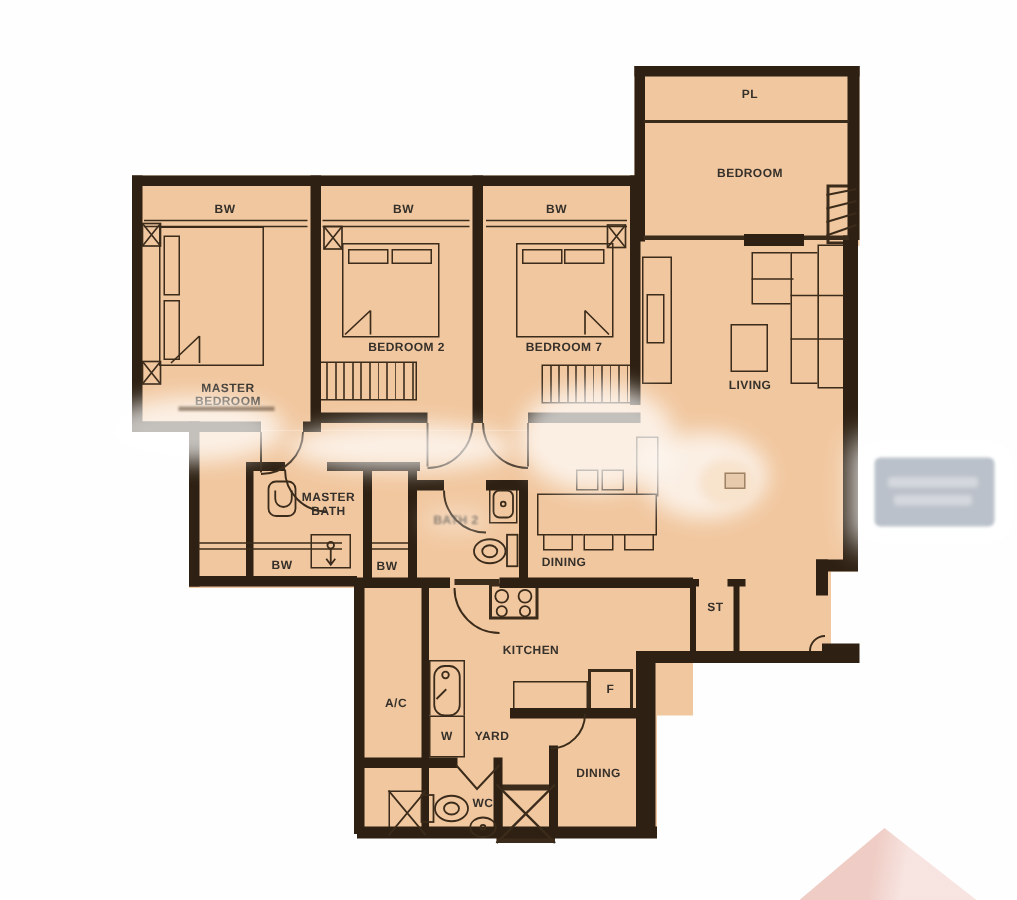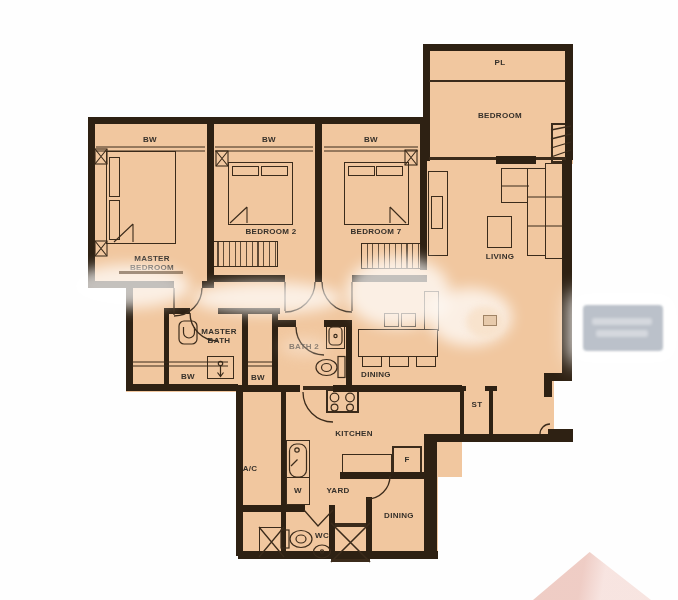--- a/index.html
+++ b/index.html
@@ -192,24 +192,24 @@
     <g stroke="#3b2b1b" stroke-width="1" fill="none">
       <path d="M527 197 H563 M527 226 H563 M501 186 H529"></path>
     </g>
   </svg>
 
   <div class="lbl" style="left:480px;top:58px;width:40px">PL</div>
   <div class="lbl" style="left:466px;top:111px;width:68px">BEDROOM</div>
   <div class="lbl" style="left:476px;top:252px;width:48px">LIVING</div>
   <div class="lbl" style="left:350px;top:370px;width:52px">DINING</div>
   <div class="lbl" style="left:326px;top:429px;width:56px">KITCHEN</div>
-  <div class="lbl" style="left:316px;top:486px;width:44px">YARD</div>
+  <div class="lbl" style="left:306px;top:486px;width:44px">YARD</div>
   <div class="lbl" style="left:372px;top:511px;width:54px">DINING</div>
   <div class="lbl" style="left:306px;top:531px;width:32px">WC</div>
-  <div class="lbl" style="left:232px;top:464px;width:36px">A/C</div>
+  <div class="lbl" style="left:246px;top:464px;width:36px">A/C</div>
   <div class="lbl" style="left:464px;top:400px;width:26px">ST</div>
   <div class="lbl" style="left:392px;top:455px;width:30px">F</div>
   <div class="lbl" style="left:286px;top:486px;width:24px">W</div>
   <div class="lbl" style="left:133px;top:135px;width:34px">BW</div>
   <div class="lbl" style="left:252px;top:135px;width:34px">BW</div>
   <div class="lbl" style="left:354px;top:135px;width:34px">BW</div>
   <div class="lbl" style="left:171px;top:372px;width:34px">BW</div>
   <div class="lbl" style="left:241px;top:373px;width:34px">BW</div>
   <div class="lbl" style="left:120px;top:254px;width:64px">
     <span style="display:block">MASTER</span>

